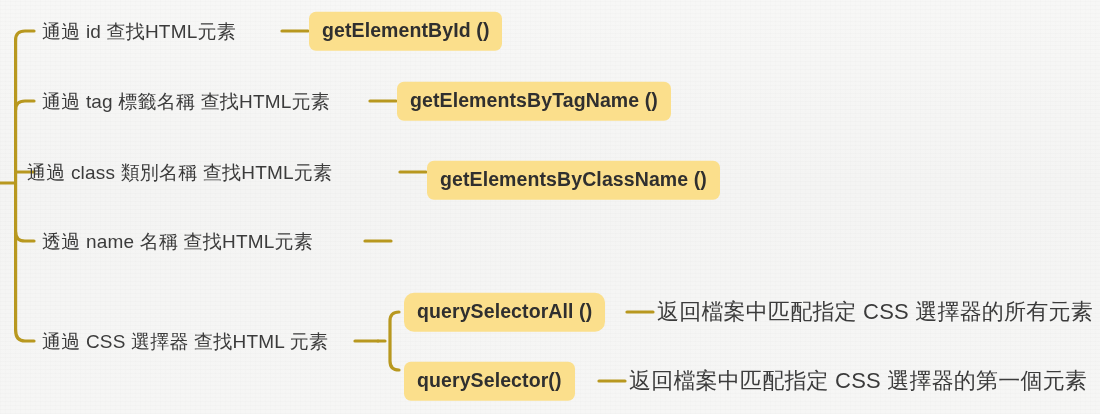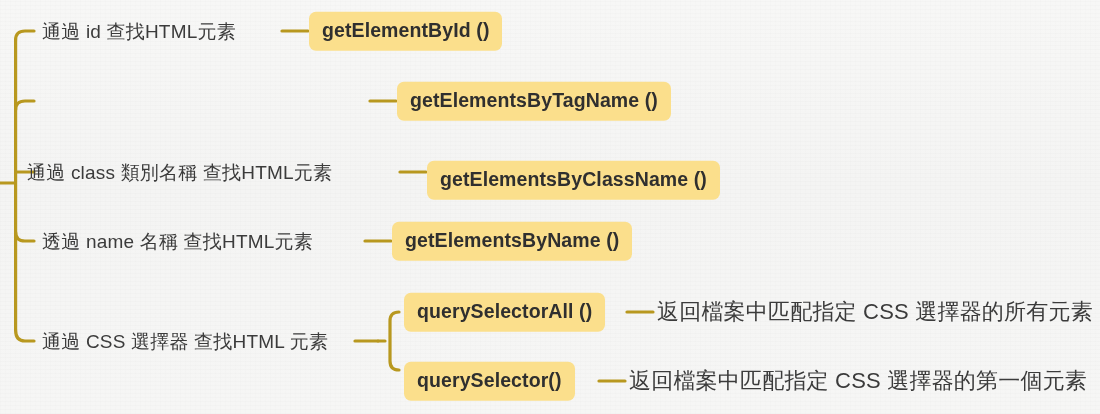--- a/index.html
+++ b/index.html
@@ -100,29 +100,29 @@
       <path d="M 399 312 Q 390 312 390 321 L 390 361 Q 390 370 399 370"></path>
 
       <path d="M 627 312 L 653 312"></path>
       <path d="M 599 381 L 625 381"></path>
     </g>
   </svg>
 
   <div class="node-label" style="left:42px; top:31px;">通過 id 查找HTML元素</div>
   <div class="badge" style="left:309px; top:31px;">getElementById ()</div>
 
+  <div class="node-label" style="left:42px; top:101px;">通過 tag 標籤名稱 查找HTML元素</div>
   <div class="badge" style="left:397px; top:101px;">getElementsByTagName ()</div>
 
   <div class="node-label" style="left:27px; top:172px;">通過 class 類別名稱 查找HTML元素</div>
   <div class="badge" style="left:427px; top:180px;">getElementsByClassName ()</div>
 
   <div class="node-label" style="left:42px; top:241px;">透過 name 名稱 查找HTML元素</div>
-  <div class="badge" style="left:392px; top:241px;">getElementsByName ()</div>
 
   <div class="node-label" style="left:42px; top:341px;">通過 CSS 選擇器 查找HTML 元素</div>
 
-  <div class="badge" style="left:404px; top:312px;">querySelectorAll ()</div>
+  <div class="badge" style="left:404px; top:312px;border-radius:10px;">querySelectorAll ()</div>
   <div class="desc" style="left:657px; top:312px;">返回檔案中匹配指定 CSS 選擇器的所有元素</div>
 
   <div class="badge" style="left:404px; top:381px;">querySelector()</div>
   <div class="desc" style="left:629px; top:381px;">返回檔案中匹配指定 CSS 選擇器的第一個元素</div>
 
 </div>
 
 </body></html>

